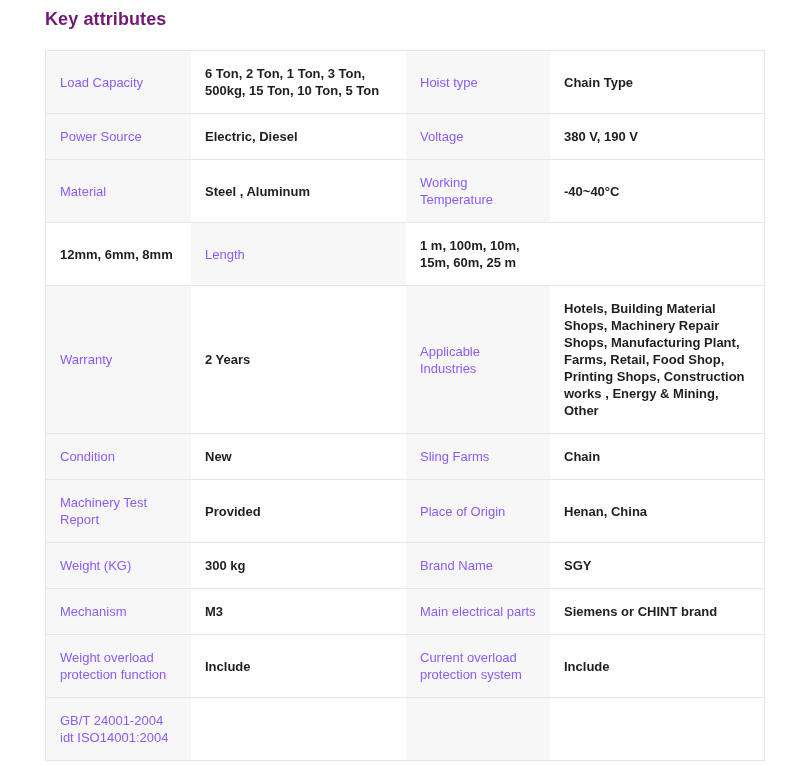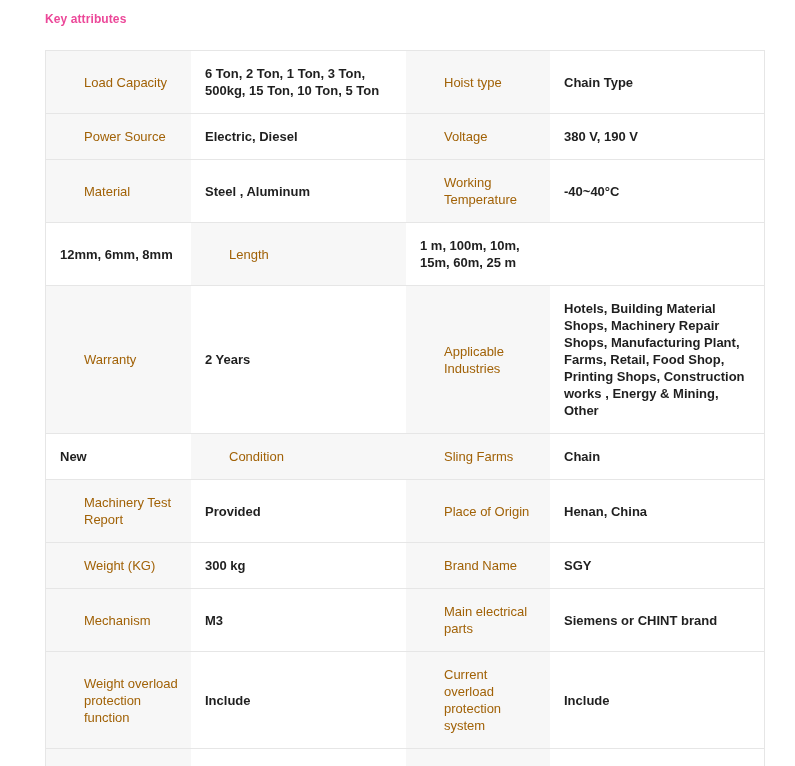--- a/index.html
+++ b/index.html
@@ -5,24 +5,24 @@
   * { margin: 0; padding: 0; box-sizing: border-box; }
   html, body {
     width: 795px;
     height: 766px;
     overflow: hidden;
     background: #ffffff;
     font-family: "Liberation Sans", "DejaVu Sans", sans-serif;
   }
   .section-title {
     margin: 9px 0 0 45px;
-    font-size: 12px;
+    font-size: 18px;
     line-height: 20px;
     font-weight: 700;
-    color: #ec4899;
+    color: #701a75;
     letter-spacing: 0.1px;
   }
   .attr-table {
     margin: 21px 0 0 45px;
     width: 720px;
     border: 1px solid #e6e6e6;
   }
   .attr-row {
     display: grid;
     grid-template-columns: 145px 215px 144px 214px;
@@ -34,22 +34,21 @@
     align-items: center;
     padding: 14px 12px 14px 14px;
     min-height: 45px;
   }
   .label-cell { background: #f7f7f7; }
   .value-cell { background: #ffffff; }
   .label-text {
     font-size: 13px;
     line-height: 17px;
     font-weight: 400;
-    color: #a16207;
-    margin-left: 24px;
+    color: #8b5cf6;
   }
   .value-text {
     font-size: 13px;
     line-height: 17px;
     font-weight: 600;
     color: #1f1f1f;
   }
 </style>
 </head>
 <body>
@@ -119,25 +118,25 @@
           <span class="value-text">2 Years</span>
         </div>
         <div class="cell label-cell">
           <span class="label-text">Applicable Industries</span>
         </div>
         <div class="cell value-cell">
           <span class="value-text">Hotels, Building Material Shops, Machinery Repair Shops, Manufacturing Plant, Farms, Retail, Food Shop, Printing Shops, Construction works , Energy &amp; Mining, Other</span>
         </div>
       </div>
       <div class="attr-row">
+        <div class="cell label-cell">
+          <span class="label-text">Condition</span>
+        </div>
         <div class="cell value-cell">
           <span class="value-text">New</span>
-        </div>
-        <div class="cell label-cell">
-          <span class="label-text">Condition</span>
         </div>
         <div class="cell label-cell">
           <span class="label-text">Sling Farms</span>
         </div>
         <div class="cell value-cell">
           <span class="value-text">Chain</span>
         </div>
       </div>
       <div class="attr-row">
         <div class="cell label-cell">

